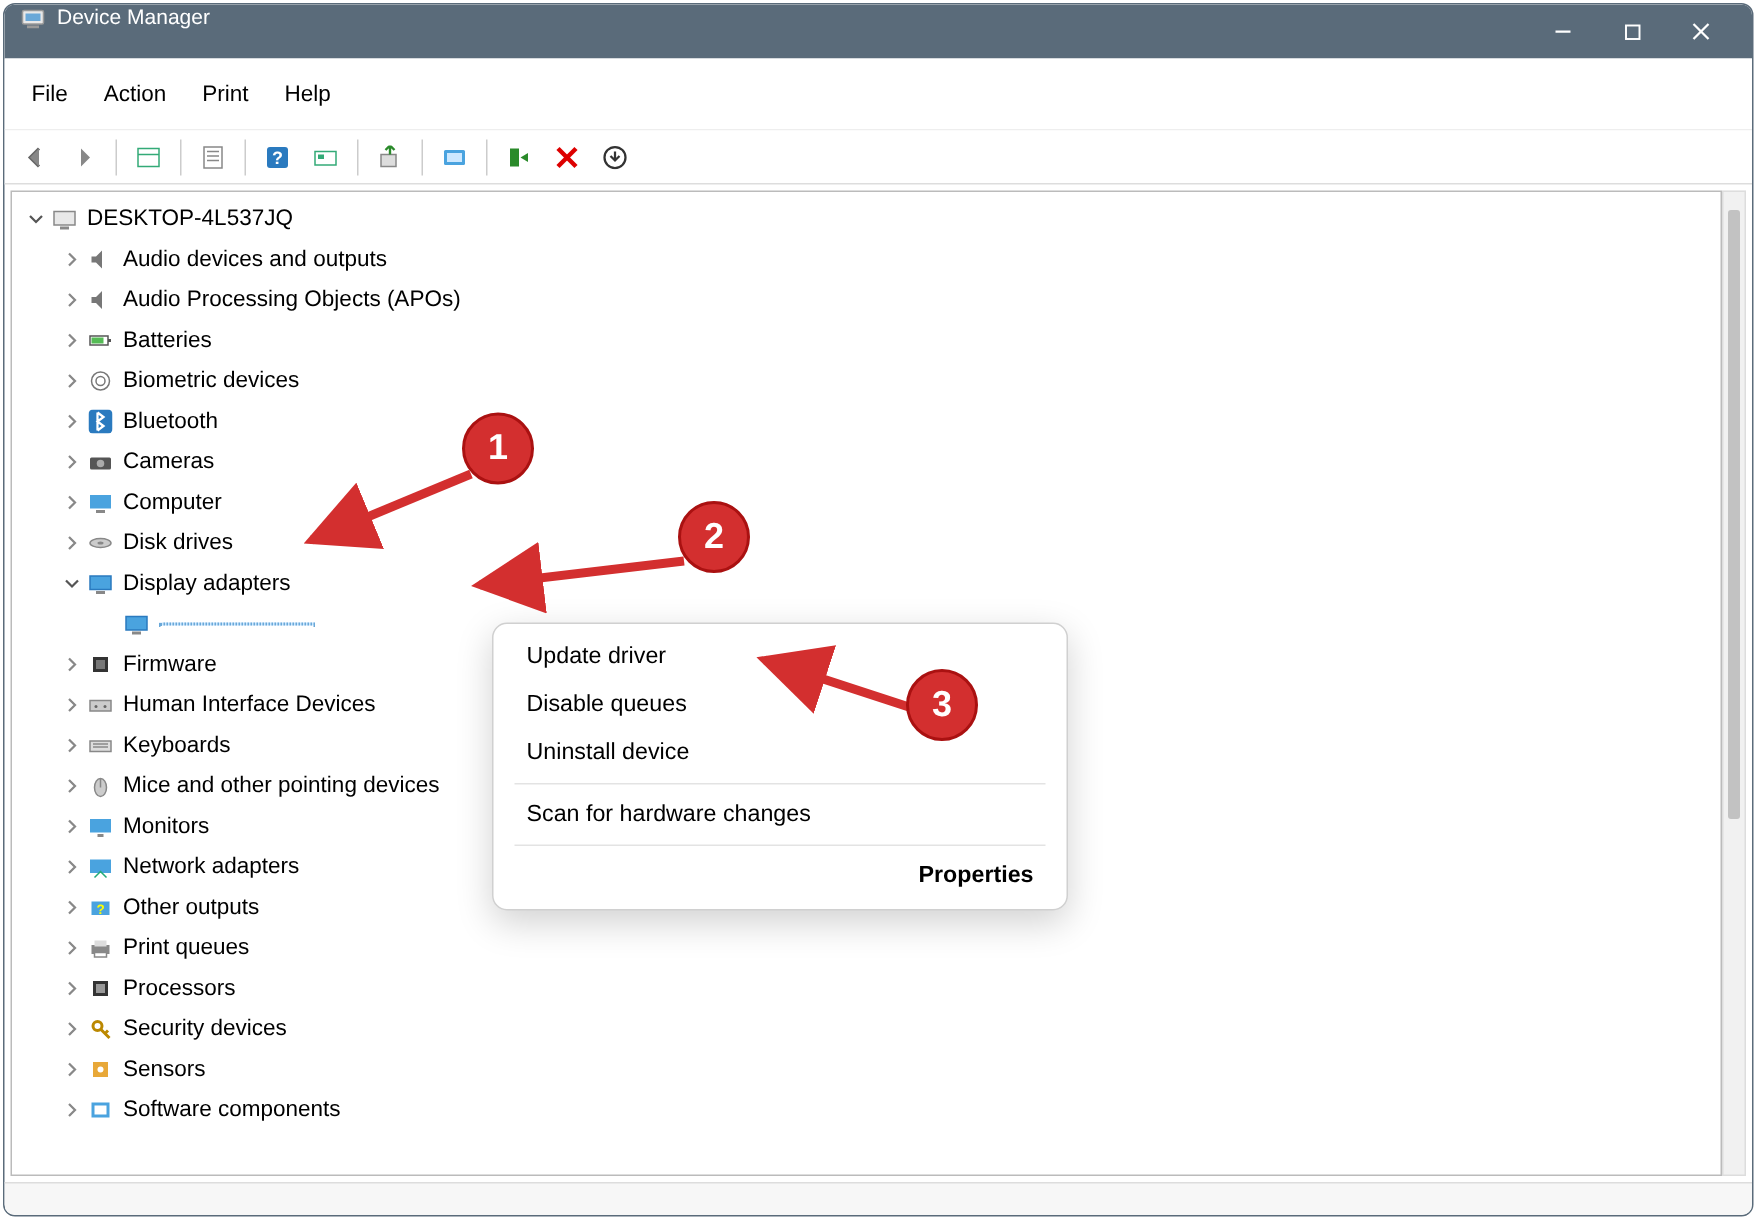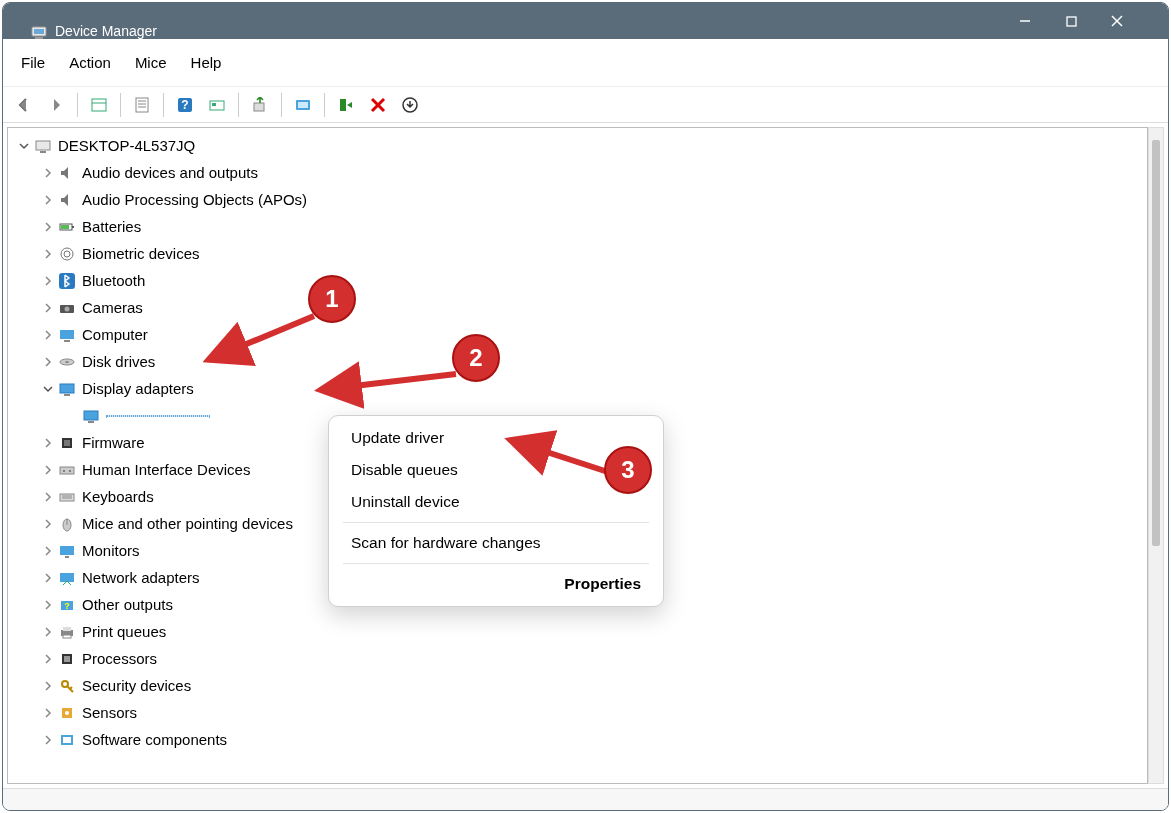--- a/index.html
+++ b/index.html
@@ -1,20 +1,20 @@
 <!DOCTYPE html>
 <html><head>
 <meta charset="utf-8">
 <style>
 * { box-sizing: border-box; margin: 0; padding: 0; font-family: "Segoe UI", Tahoma, sans-serif; }
 body { background: #fff; width: 1171px; height: 813px; overflow: hidden; position: relative; }
 
 .window { width: 1167px; height: 809px; margin: 2px; border: 1px solid #5a6b7a; border-radius: 8px; overflow: hidden; display: flex; flex-direction: column; background: #fff; position: relative; }
 
-.titlebar { height: 36px; background: #5a6b7a; display: flex; align-items: flex-end; padding: 0 28px; color: #fff; }
+.titlebar { height: 36px; background: #5a6b7a; display: flex; align-items: flex-start; padding: 0 11px; color: #fff; }
 .titlebar .ico { width: 16px; height: 16px; margin-right: 8px; display:inline-flex; align-items:center; justify-content:center;}
 .titlebar .title { font-size: 14px; flex: 0 0 auto; }
 .titlebar .spacer { flex: 1; }
 .titlebar .win-btn { width: 46px; height: 36px; display: flex; align-items: center; justify-content: center; color: #fff; }
 
 .menubar { height: 48px; background: #fff; display: flex; align-items: center; padding: 0 6px; border-bottom: 1px solid #eee; }
 .menubar .menu-item { padding: 4px 12px; font-size: 15px; color: #000; }
 
 .toolbar { height: 36px; background: #fff; display: flex; align-items: center; padding: 0 6px; gap: 2px; border-bottom: 1px solid #ddd; }
 .toolbar .tb-btn { width: 30px; height: 28px; display: flex; align-items: center; justify-content: center; border: 1px solid transparent; border-radius: 2px; position:relative;}
@@ -29,21 +29,21 @@
 .indent-0 { padding-left: 6px; }
 .indent-1 { padding-left: 30px; }
 .indent-2 { padding-left: 54px; }
 .sel-span { background: #cde8ff; border: 1px dotted #6aa8d8; padding: 0 100px 0 2px; }
 
 .statusbar { height: 22px; border-top: 1px solid #ddd; background: #f7f7f7; }
 
 .scrollbar-v { width: 16px; border: 1px solid #ddd; background: #f1f1f1; display: flex; flex-direction: column; }
 .scrollbar-v .thumb { flex: 0 0 62%; background: #c2c2c2; border-radius: 2px; margin: 12px 3px 0 3px; }
 
-.context-menu { position: absolute; top: 412px; left: 325px; width: 336px; background: #fff; border: 1px solid #d0d0d0; border-radius: 10px; box-shadow: 0 8px 24px rgba(0,0,0,.18); padding: 6px 0; z-index: 50; }
+.context-menu { position: absolute; top: 412px; left: 325px; width: 384px; background: #fff; border: 1px solid #d0d0d0; border-radius: 10px; box-shadow: 0 8px 24px rgba(0,0,0,.18); padding: 6px 0; z-index: 50; }
 .context-menu .cm-item { padding: 7px 22px; font-size: 15.5px; color: #000; }
 .context-menu .cm-sep { height: 1px; background: #e3e3e3; margin: 4px 14px; }
 .context-menu .cm-bold { font-weight: 700; text-align: right; }
 
 .annotation-badge { position: absolute; width: 48px; height: 48px; border-radius: 50%; background: #d32f2f; color: #fff; display: flex; align-items: center; justify-content: center; font-size: 24px; font-weight: 700; z-index: 60; border: 2px solid #a11; }
 .arrow { position: absolute; z-index: 55; }
 
 
 .ic { width:16px; height:16px; display:block; }
 </style>
@@ -76,21 +76,21 @@
         <svg width="12" height="12" viewBox="0 0 12 12">
           <line x1="1" y1="1" x2="11" y2="11" stroke="#fff" stroke-width="1.5"></line>
           <line x1="11" y1="1" x2="1" y2="11" stroke="#fff" stroke-width="1.5"></line>
         </svg>
       </div>
   </div>
 
   <div class="menubar">
     <div class="menu-item">File</div>
     <div class="menu-item">Action</div>
-    <div class="menu-item">Mice</div>
+    <div class="menu-item">Print</div>
     <div class="menu-item">Help</div>
   </div>
 
   <div class="toolbar">
     <div class="tb-btn">
         <span>
           <svg class="ic" viewBox="0 0 16 16">
             <path d="M10 2 L4 8 L10 14" fill="none" stroke="#666" stroke-width="2"></path>
             <path d="M10 2 L4 8 L10 14 Z" fill="#888"></path>
           </svg>

